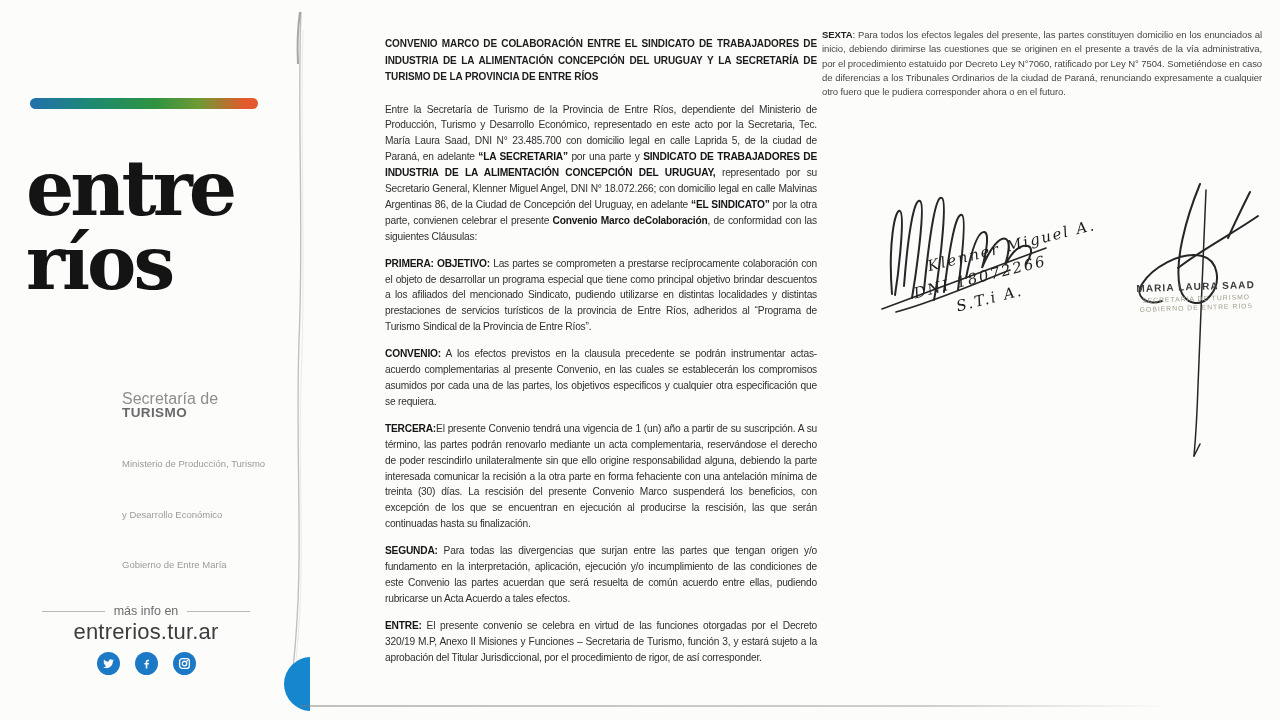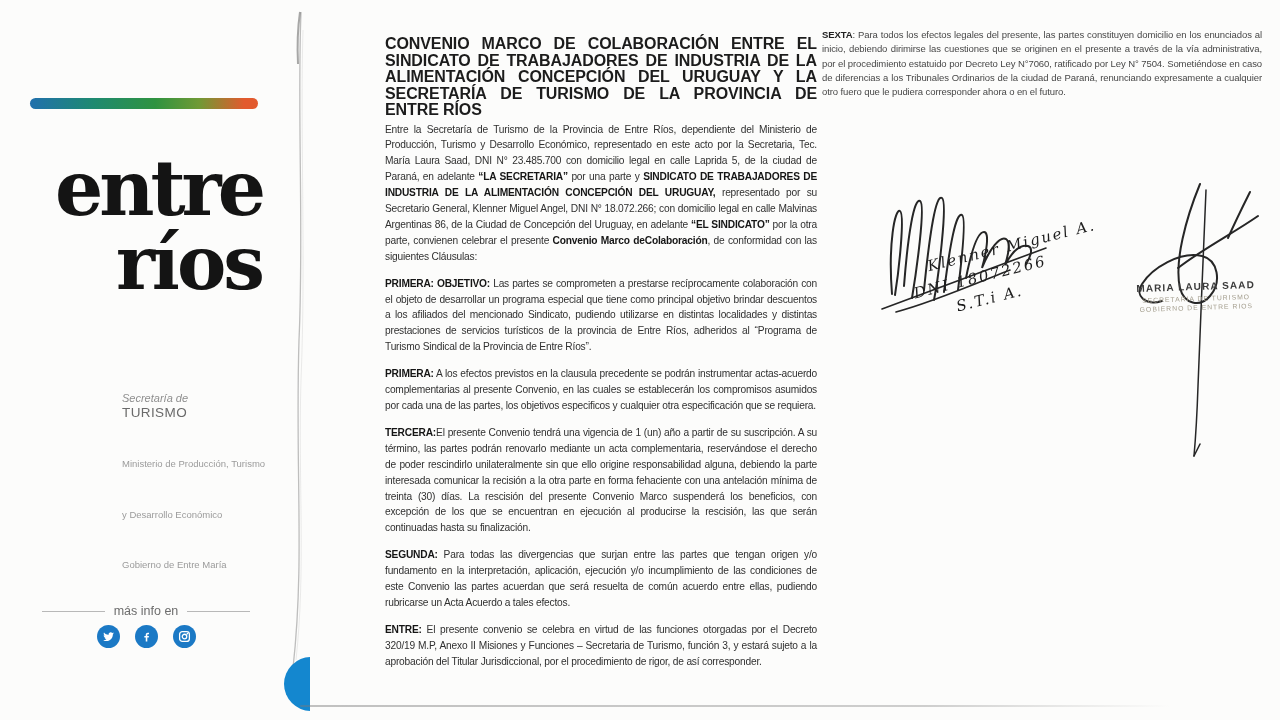--- a/index.html
+++ b/index.html
@@ -2,35 +2,35 @@
 <html><head>
 <meta charset="utf-8">
 <style>
   html,body{margin:0;padding:0;background:#ffffff;}
   .page{position:relative;width:1280px;height:720px;background:#fcfcfb;overflow:hidden;
         font-family:"Liberation Sans",sans-serif;}
 
   
   .grad-bar{position:absolute;left:30px;top:98px;width:228px;height:11px;border-radius:6px;
     background:linear-gradient(90deg,#2170ad 0%,#1e8a70 28%,#2f9340 55%,#6f9a35 74%,#e25a2e 94%,#e25a2e 100%);}
-  .wordmark{position:absolute;left:26px;top:150px;width:236px;text-align:right;
+  .wordmark{position:absolute;left:26px;top:150px;width:236px;text-align:left;
     font-family:"DejaVu Serif",serif;font-weight:bold;color:#141414;}
   .wordmark .l1{font-size:76px;line-height:78px;letter-spacing:-4px;}
   .wordmark .l2{font-size:74px;line-height:70px;letter-spacing:-3px;}
 
   .monogram{position:absolute;left:50px;top:386px;font-family:"DejaVu Sans",sans-serif;
     font-weight:bold;font-size:62px;line-height:62px;}
   .monogram .e{color:#2579b8;}
   .monogram .r{color:#3c9b52;margin-left:-10px;}
   .monogram .dome{position:absolute;left:52px;top:-2px;width:17px;height:9px;
     border-radius:9px 9px 0 0;background:#df5b2c;}
 
   .orgtext{position:absolute;left:122px;top:392px;color:#8e8e8e;}
-  .orgtext .o1{font-size:11px;color:#8e8e8e;line-height:13px;font-style:italic;}
-  .orgtext .o2{font-size:13.5px;font-weight:normal;color:#6a6a6a;letter-spacing:.4px;line-height:15px;margin-bottom:8px;}
+  .orgtext .o1{font-size:16px;color:#8e8e8e;line-height:13px;}
+  .orgtext .o2{font-size:13.5px;font-weight:bold;color:#6a6a6a;letter-spacing:.4px;line-height:15px;margin-bottom:8px;}
   .orgtext .o3{font-size:9.5px;color:#9b9b9b;line-height:12.5px;margin-top:38px;}
 
   .brand-footer{position:absolute;left:42px;top:604px;width:208px;text-align:center;}
   .masinfo{display:flex;align-items:center;gap:9px;color:#6d6d6d;font-size:12.5px;}
   .masinfo .dash{flex:1;height:1px;background:#b8b8b8;}
   .url{font-size:22px;color:#3d3d3d;margin-top:1px;letter-spacing:.2px;}
   .social{display:flex;justify-content:center;gap:15px;margin-top:7px;}
   .social .circ{width:23px;height:23px;border-radius:50%;background:#1b79c5;
     display:flex;align-items:center;justify-content:center;}
   .social svg{width:13px;height:13px;fill:#ffffff;}
@@ -42,22 +42,22 @@
   .bottom-edge{position:absolute;left:300px;top:705px;width:870px;height:2px;border-radius:1px;
     background:linear-gradient(90deg,rgba(120,120,120,.45) 0%,rgba(120,120,120,.35) 72%,rgba(120,120,120,0) 100%);}
 
   
   .doc-par{margin:0 0 11px 0;text-align:justify;}
   .bold{font-weight:bold;}
 
   .col-center{position:absolute;left:385px;top:36px;width:432px;
     font-size:10.2px;line-height:15.9px;letter-spacing:-.2px;color:#303030;}
   .col-center .bold{color:#151515;}
-  .doc-title{font-weight:bold;color:#1c1c1c;text-align:justify;margin:0 0 3px 0;
-    font-size:16px;line-height:16.5px;letter-spacing:-.1px;}
+  .doc-title{font-weight:bold;color:#1c1c1c;text-align:justify;margin:0 0 16px 0;
+    font-size:10px;line-height:16.5px;letter-spacing:-.1px;}
 
   .col-right{position:absolute;left:822px;top:28px;width:440px;
     font-size:9.5px;line-height:14.3px;letter-spacing:-.1px;color:#474747;}
   .col-right .doc-par{margin-bottom:13px;}
   .col-right .bold{color:#222222;}
 
   
   .sig-svg{position:absolute;pointer-events:none;}
   .hand{position:absolute;left:900px;top:262px;transform:rotate(-14deg);transform-origin:left top;
     font-family:"DejaVu Serif",serif;font-style:italic;color:#1d1d1d;
@@ -90,20 +90,21 @@
     <div class="o3">y Desarrollo Económico</div>
     <div class="o3">Gobierno de Entre María</div>
   </div>
 
   <div class="brand-footer">
     <div class="masinfo">
       <span class="dash"></span>
       <span>más info en</span>
       <span class="dash"></span>
     </div>
+    <div class="url">entrerios.tur.ar</div>
     <div class="social">
       <span class="circ">
         <svg viewBox="0 0 24 24">
             <path d="M22 5.9c-.7.3-1.5.6-2.3.7.8-.5 1.5-1.3 1.8-2.2-.8.5-1.6.8-2.6 1A4.1 4.1 0 0 0 12 8.2c0 .3 0 .6.1.9-3.4-.2-6.4-1.8-8.4-4.3-.4.6-.6 1.3-.6 2.1 0 1.4.7 2.7 1.8 3.4-.7 0-1.3-.2-1.9-.5v.1c0 2 1.4 3.7 3.3 4-.3.1-.7.2-1.1.2-.3 0-.5 0-.8-.1.5 1.6 2 2.8 3.8 2.9a8.3 8.3 0 0 1-5.1 1.8H2a11.7 11.7 0 0 0 6.3 1.8c7.5 0 11.7-6.3 11.7-11.7v-.5c.8-.6 1.5-1.3 2-2.1z"></path>
           </svg>
       </span>
       <span class="circ">
         <svg viewBox="0 0 24 24">
             <path d="M13.5 21v-7h2.6l.4-3h-3V9.2c0-.9.3-1.5 1.6-1.5h1.6V5.1C16.4 5.1 15.5 5 14.4 5c-2.2 0-3.8 1.4-3.8 3.9V11H8v3h2.6v7z"></path>
           </svg>
@@ -126,21 +127,21 @@
   <div class="bluedisc">
       <div class="inner"></div>
     </div>
   <div class="bottom-edge"></div>
 
   <div class="col-center">
     <p class="doc-title">CONVENIO MARCO DE COLABORACIÓN ENTRE EL SINDICATO DE TRABAJADORES DE INDUSTRIA DE LA ALIMENTACIÓN CONCEPCIÓN DEL URUGUAY Y LA SECRETARÍA DE TURISMO DE LA PROVINCIA DE ENTRE RÍOS</p>
     <div>
         <p class="doc-par"><span>Entre la Secretaría de Turismo de la Provincia de Entre Ríos, dependiente del Ministerio de Producción, Turismo y Desarrollo Económico, representado en este acto por la Secretaria, Tec. María Laura Saad, DNI N° 23.485.700 con domicilio legal en calle Laprida 5, de la ciudad de Paraná, en adelante </span><span class="bold">“LA SECRETARIA”</span><span> por una parte y </span><span class="bold">SINDICATO DE TRABAJADORES DE INDUSTRIA DE LA ALIMENTACIÓN CONCEPCIÓN DEL URUGUAY,</span><span> representado por su Secretario General, Klenner Miguel Angel, DNI N° 18.072.266; con domicilio legal en calle Malvinas Argentinas 86, de la Ciudad de Concepción del Uruguay, en adelante </span><span class="bold">“EL SINDICATO”</span><span> por la otra parte, convienen celebrar el presente </span><span class="bold">Convenio Marco deColaboración</span><span>, de conformidad con las siguientes Cláusulas:</span></p>
         <p class="doc-par"><span class="bold">PRIMERA: OBJETIVO:</span><span> Las partes se comprometen a prestarse recíprocamente colaboración con el objeto de desarrollar un programa especial que tiene como principal objetivo brindar descuentos a los afiliados del mencionado Sindicato, pudiendo utilizarse en distintas localidades y distintas prestaciones de servicios turísticos de la provincia de Entre Ríos, adheridos al “Programa de Turismo Sindical de la Provincia de Entre Ríos”.</span></p>
-        <p class="doc-par"><span class="bold">PRIMERA:</span><span> A los efectos previstos en la clausula precedente se podrán instrumentar actas-acuerdo complementarias al presente Convenio, en las cuales se establecerán los compromisos asumidos por cada una de las partes, los objetivos especificos y cualquier otra especificación que se requiera.</span></p>
+        <p class="doc-par"><span class="bold">CONVENIO:</span><span> A los efectos previstos en la clausula precedente se podrán instrumentar actas-acuerdo complementarias al presente Convenio, en las cuales se establecerán los compromisos asumidos por cada una de las partes, los objetivos especificos y cualquier otra especificación que se requiera.</span></p>
         <p class="doc-par"><span class="bold">TERCERA:</span><span>El presente Convenio tendrá una vigencia de 1 (un) año a partir de su suscripción. A su término, las partes podrán renovarlo mediante un acta complementaria, reservándose el derecho de poder rescindirlo unilateralmente sin que ello origine responsabilidad alguna, debiendo la parte interesada comunicar la recisión a la otra parte en forma fehaciente con una antelación mínima de treinta (30) días. La rescisión del presente Convenio Marco suspenderá los beneficios, con excepción de los que se encuentran en ejecución al producirse la rescisión, las que serán continuadas hasta su finalización.</span></p>
         <p class="doc-par"><span class="bold">SEGUNDA:</span><span> Para todas las divergencias que surjan entre las partes que tengan origen y/o fundamento en la interpretación, aplicación, ejecución y/o incumplimiento de las condiciones de este Convenio las partes acuerdan que será resuelta de común acuerdo entre ellas, pudiendo rubricarse un Acta Acuerdo a tales efectos.</span></p>
         <p class="doc-par"><span class="bold">ENTRE:</span><span> El presente convenio se celebra en virtud de las funciones otorgadas por el Decreto 320/19 M.P, Anexo II Misiones y Funciones – Secretaria de Turismo, función 3, y estará sujeto a la aprobación del Titular Jurisdiccional, por el procedimiento de rigor, de así corresponder.</span></p>
       </div>
   </div>
 
   <div class="col-right">
     <div>
         <p class="doc-par"><span class="bold">SEXTA</span><span>: Para todos los efectos legales del presente, las partes constituyen domicilio en los enunciados al inicio, debiendo dirimirse las cuestiones que se originen en el presente a través de la vía administrativa, por el procedimiento estatuido por Decreto Ley N°7060, ratificado por Ley N° 7504. Sometiéndose en caso de diferencias a los Tribunales Ordinarios de la ciudad de Paraná, renunciando expresamente a cualquier otro fuero que le pudiera corresponder ahora o en el futuro.</span></p>
       </div>

